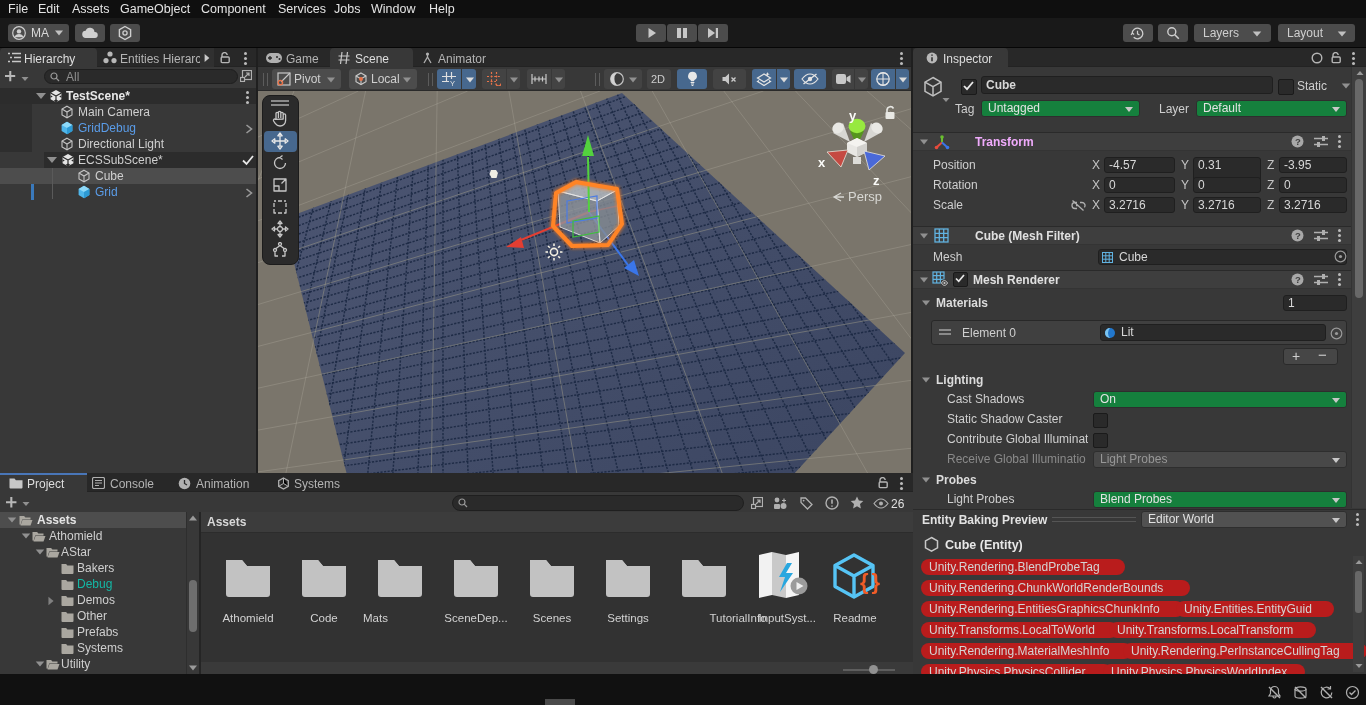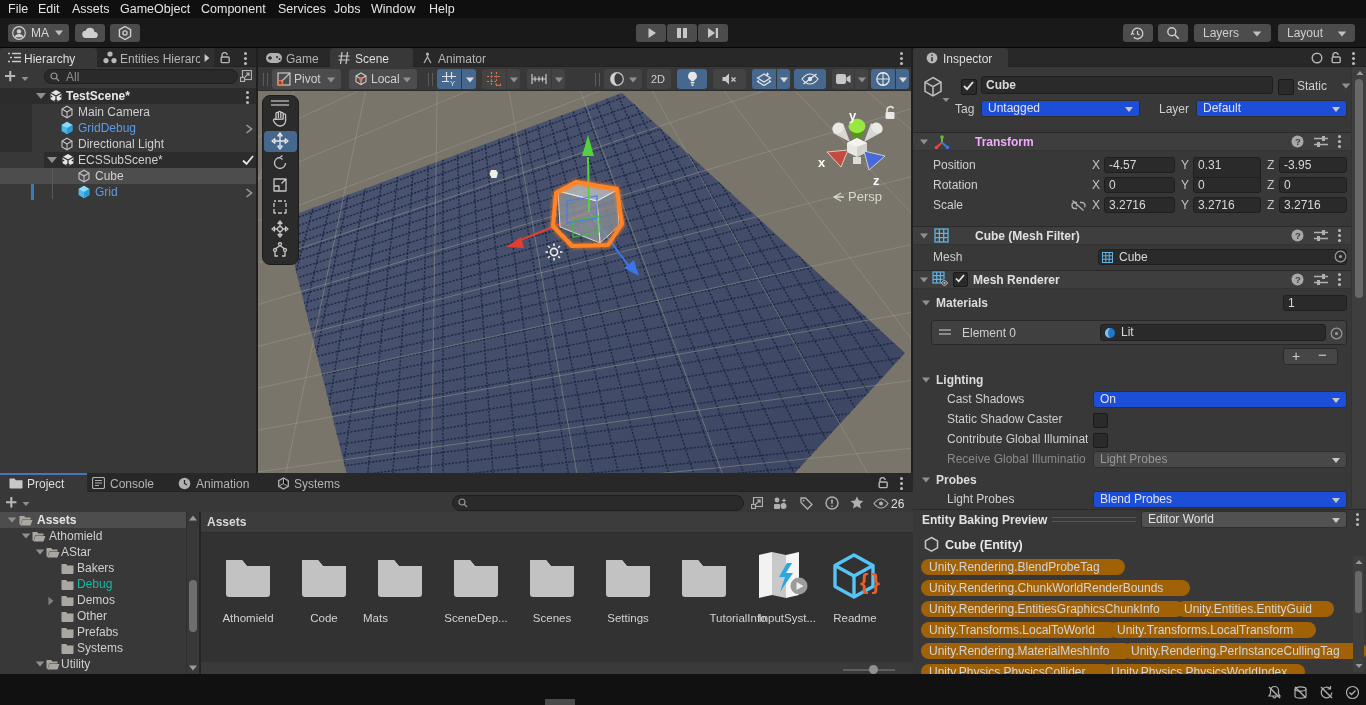--- a/index.html
+++ b/index.html
@@ -1,26 +1,26 @@
 <!DOCTYPE html>
 <html><head><meta charset="utf-8"><style>
 html,body{margin:0;padding:0}
 body{width:1366px;height:705px;position:relative;overflow:hidden;background:#383838;font-family:"Liberation Sans",sans-serif;-webkit-font-smoothing:antialiased}
 .a{position:absolute;box-sizing:border-box}
 .t{position:absolute;font-size:12px;color:#cfcfcf;white-space:nowrap;line-height:14px}
 .b{font-weight:bold}
 .fld{position:absolute;box-sizing:border-box;background:#2a2a2a;border:1px solid #1f1f1f;border-radius:3px;font-size:12px;color:#d8d8d8;padding:0 4px;overflow:hidden}
-.drp{position:absolute;box-sizing:border-box;background:#1d4ed8;border:1px solid #2e2e2e;border-radius:3px;font-size:12px;color:#e2e2e2;padding:0 6px;overflow:hidden}
+.drp{position:absolute;box-sizing:border-box;background:#15803d;border:1px solid #2e2e2e;border-radius:3px;font-size:12px;color:#e2e2e2;padding:0 6px;overflow:hidden}
 .drp:after{content:"";position:absolute;right:6px;top:6px;border-left:4px solid transparent;border-right:4px solid transparent;border-top:5px solid #c8c8c8}
 .tri{position:absolute;width:0;height:0;border-left:5px solid transparent;border-right:5px solid transparent;border-top:6px solid #909090}
 .trir{position:absolute;width:0;height:0;border-top:5px solid transparent;border-bottom:5px solid transparent;border-left:6px solid #808080}
 .cb{position:absolute;width:14px;height:14px;background:#2a2a2a;border:1px solid #1a1a1a;border-radius:2px}
 .btn{position:absolute;background:#4c4c4c;border-radius:3px}
 .bluebtn{position:absolute;background:#47688e;border-radius:3px}
-.pill{position:absolute;height:16px;background:#a16207;border-radius:8px;font-size:12px;color:#d4d4d4;line-height:16px;padding:0 8px;white-space:nowrap}
+.pill{position:absolute;height:16px;background:#b91c1c;border-radius:8px;font-size:12px;color:#d4d4d4;line-height:16px;padding:0 8px;white-space:nowrap}
 .dots{position:absolute;width:3px;height:3px;background:#bbb;border-radius:50%;box-shadow:0 5px 0 #bbb,0 10px 0 #bbb}
 .hline{position:absolute;background:#555}
 </style></head><body>
 <div class="a" style="left:0;top:0;width:1366px;height:18px;background:#0f0f0f"></div>
 <div class="t" style="left:8px;top:2px;font-size:12.5px;color:#e4e4e4">File</div>
 <div class="t" style="left:38px;top:2px;font-size:12.5px;color:#e4e4e4">Edit</div>
 <div class="t" style="left:72px;top:2px;font-size:12.5px;color:#e4e4e4">Assets</div>
 <div class="t" style="left:120px;top:2px;font-size:12.5px;color:#e4e4e4">GameObject</div>
 <div class="t" style="left:201px;top:2px;font-size:12.5px;color:#e4e4e4">Component</div>
 <div class="t" style="left:278px;top:2px;font-size:12.5px;color:#e4e4e4">Services</div>

